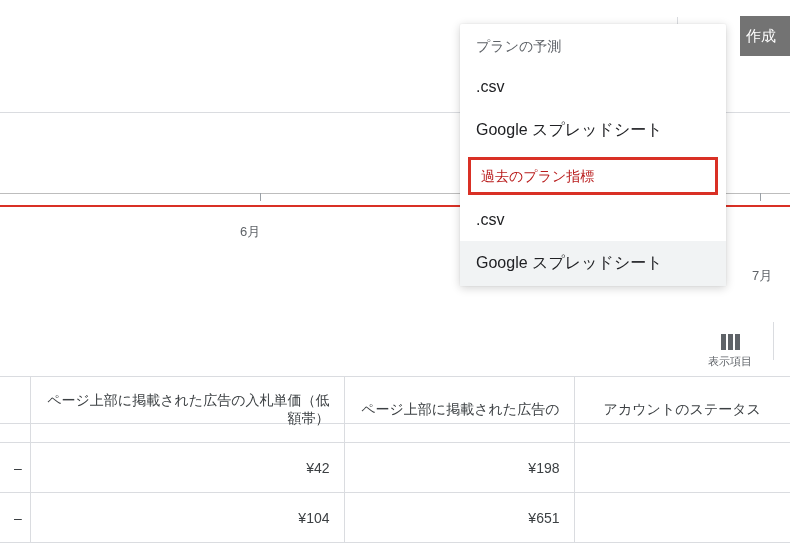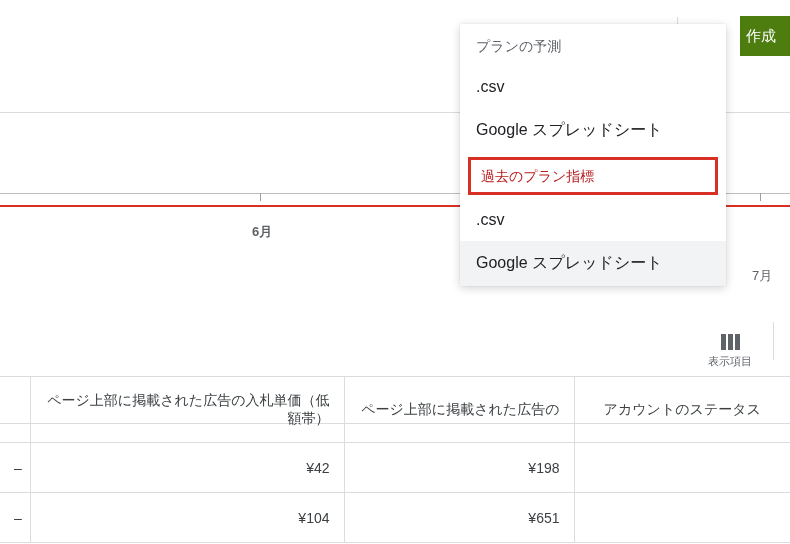--- a/index.html
+++ b/index.html
@@ -38,21 +38,21 @@
     width: 44px;
     height: 44px;
     display: flex;
     align-items: center;
     justify-content: center;
     margin: 18px 8px 0 10px;
     cursor: pointer;
   }
   .share-btn svg { width: 20px; height: 20px; stroke: #3c4043; fill: none; stroke-width: 1.6; }
   .create-btn {
-    background: #4d7c0f;
+    background: #737373;
     color: #fff;
     border: none;
     font-size: 15px;
     height: 40px;
     padding: 0 14px 0 6px;
     margin-top: 18px;
     cursor: pointer;
   }
 
   
@@ -120,21 +120,21 @@
     background: #9aa0a6;
   }
   .tick.t1 { left: 260px; }
   .tick.t2 { left: 760px; }
   .tick-label {
     position: absolute;
     top: 110px;
     font-size: 13px;
     color: #5f6368;
   }
-  .tick-label.l1 { left: 252px; font-weight: bold; }
+  .tick-label.l1 { left: 240px; }
   .tick-label.l2 { left: 752px; margin-top: 44px; }
   .chart-bottom-border {
     border-bottom: 1px solid #dadce0;
     margin-top: 190px;
   }
 
   
   .cols-toggle {
     position: absolute;
     top: 334px;

